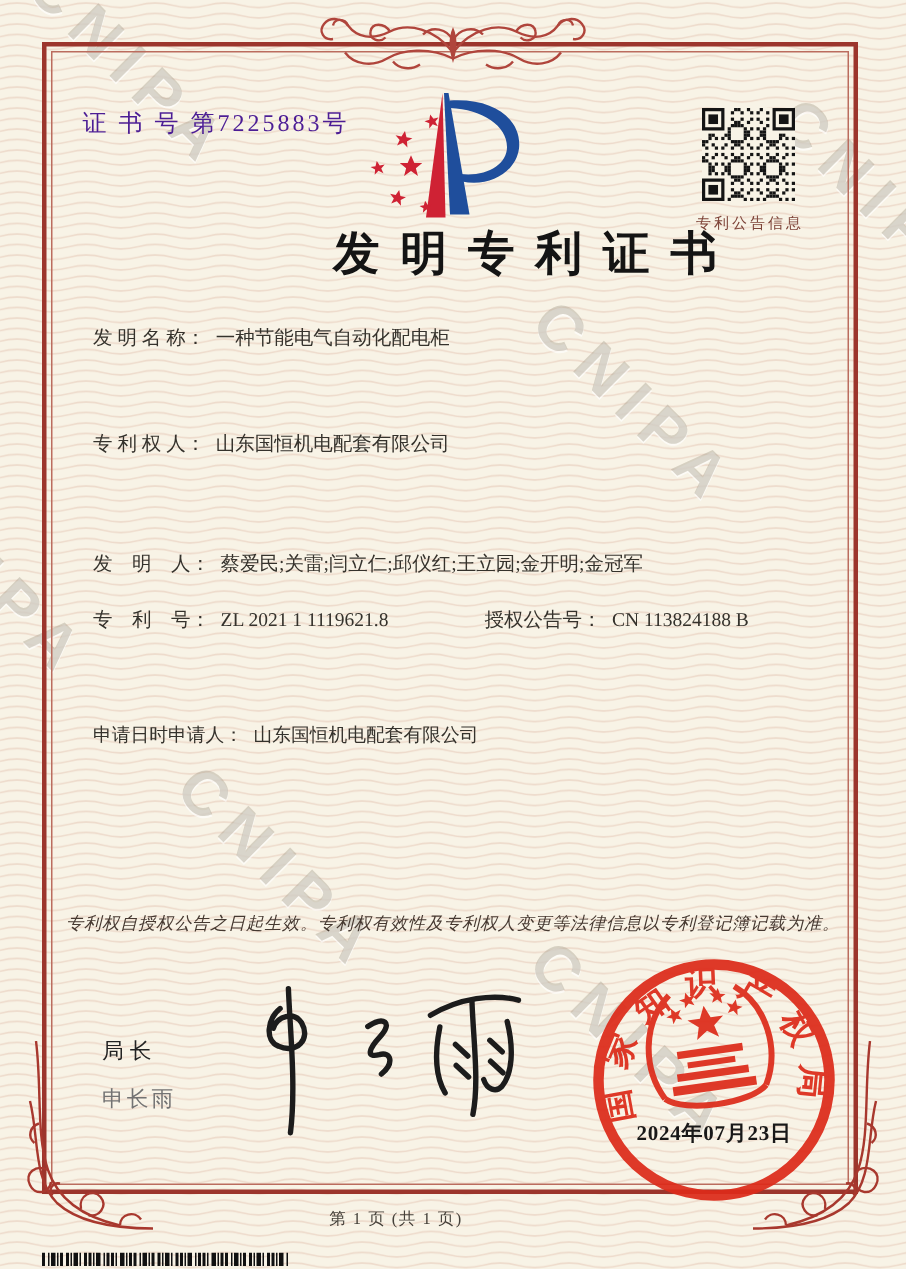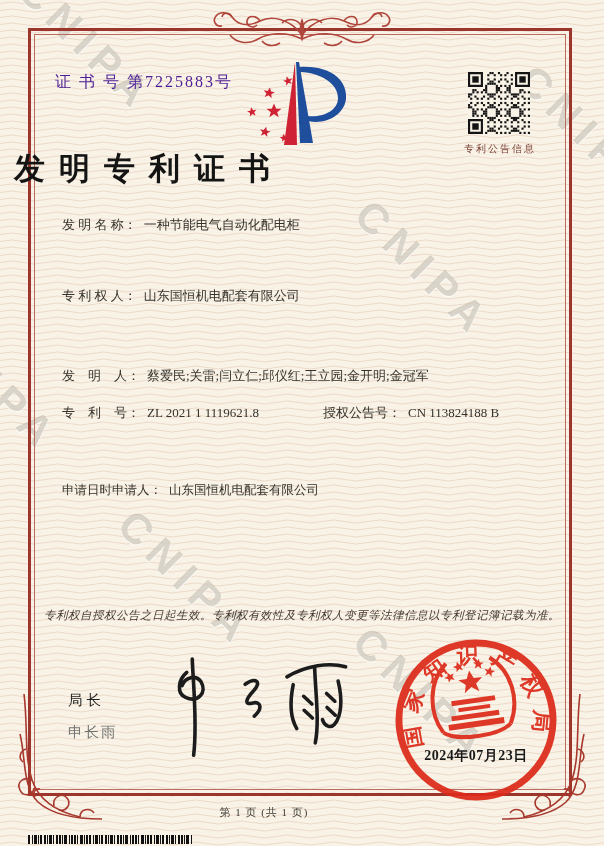--- a/index.html
+++ b/index.html
@@ -12,21 +12,21 @@
       white-space:nowrap;text-shadow:1px 1px 0 rgba(255,255,255,.65);}
   .frame-outer{position:absolute;left:28px;top:28px;width:544px;height:768px;
       border:3px solid #9c352c;z-index:2;box-sizing:border-box;}
   .frame-inner{position:absolute;left:34px;top:34px;width:532px;height:756px;
       border:1px solid #bb6c5e;z-index:2;box-sizing:border-box;}
   .cert-no{position:absolute;left:55px;top:72px;font-size:16px;letter-spacing:2px;color:#4c1d95;z-index:3;}
   .logo{position:absolute;left:238px;top:55px;z-index:3;}
   .qr{position:absolute;left:468px;top:72px;z-index:3;}
   .qr-label{position:absolute;left:454px;top:142px;width:92px;text-align:center;font-size:10px;
       letter-spacing:2px;color:#7d4338;z-index:3;}
-  .title{position:absolute;left:0;top:148px;width:492px;margin:0;text-align:left;font-size:31px;
+  .title{position:absolute;left:0;top:148px;width:492px;margin:0;text-align:right;font-size:31px;
       font-weight:bold;letter-spacing:14px;text-indent:14px;color:#141414;
       font-family:"Liberation Sans",sans-serif;z-index:3;}
   .row{position:absolute;left:62px;font-size:13px;z-index:3;white-space:pre;color:#35322c;}
   .r1{top:216px}.r2{top:287px}.r3{top:329px}.r4{top:367px}
   .r5{top:404px}.r6{top:439px}.r7{top:482px;font-size:12.5px}.r8{top:520px;font-size:12.5px}
   .row .val{margin-left:7px;}
   .row .vfix{display:inline-block;min-width:176px;}
   .legal{position:absolute;left:40px;width:524px;text-align:center;font-size:11.5px;font-style:italic;
       color:#463931;letter-spacing:.5px;z-index:3;}
   .l1{top:586px}.l2{top:608px}

